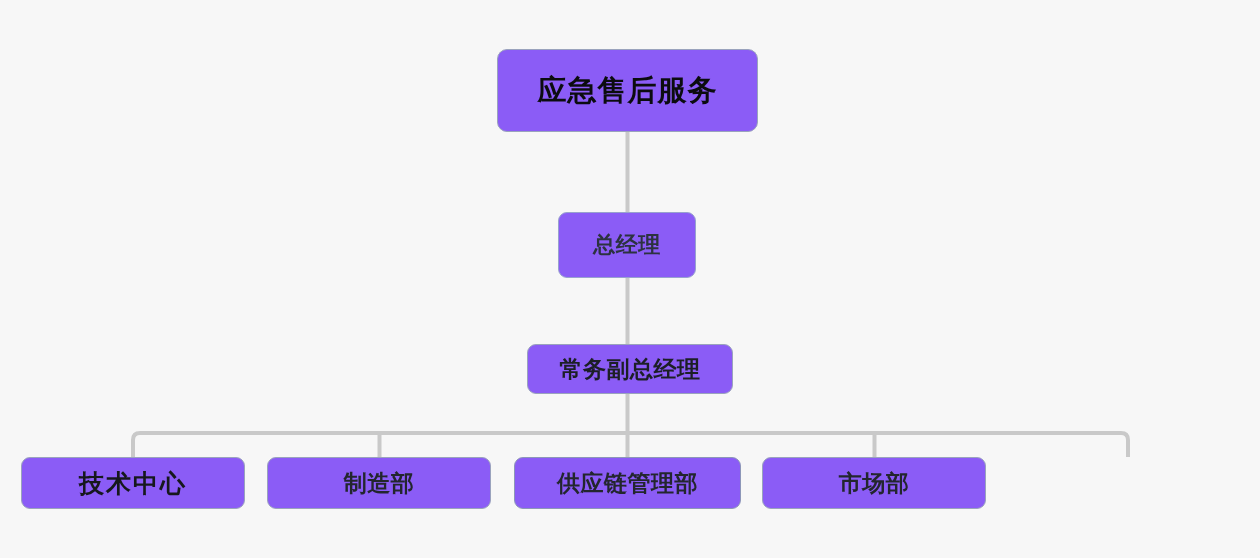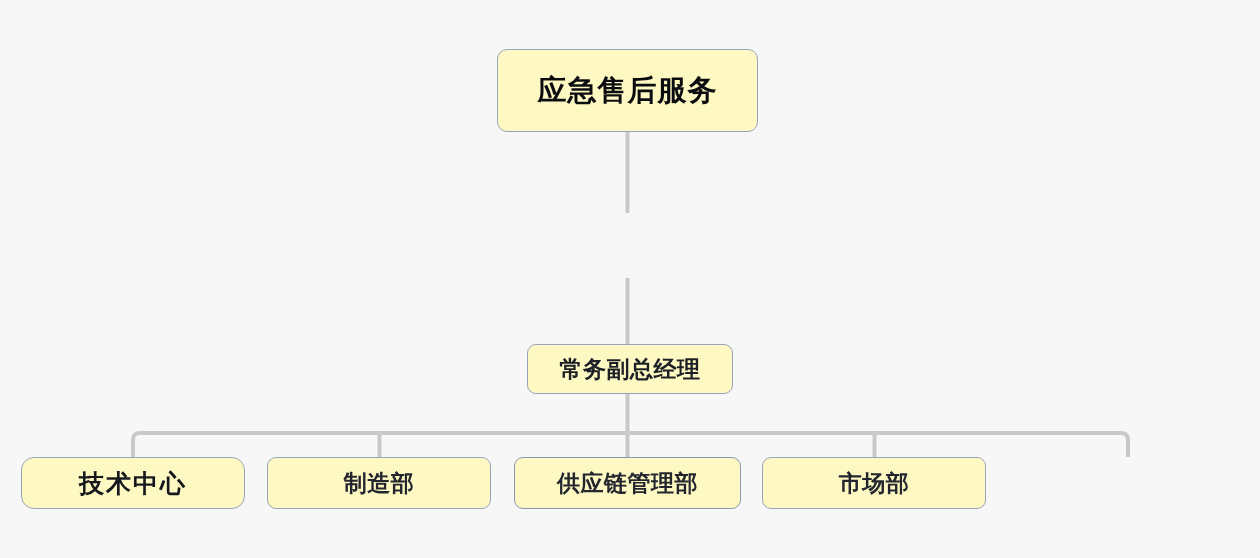--- a/index.html
+++ b/index.html
@@ -26,21 +26,21 @@
     top: 0;
     width: 1260px;
     height: 558px;
     pointer-events: none;
   }
 
   
   .node {
     position: absolute;
     box-sizing: border-box;
-    background: #fef9c3;
+    background: #8b5cf6;
     border: 1.3px solid #9aa3bd;
     border-radius: 9px;
     display: flex;
     align-items: center;
     justify-content: center;
     text-align: center;
     color: #16181d;
     white-space: nowrap;
     letter-spacing: 0.5px;
   }
@@ -80,21 +80,21 @@
 
   .node-dept {
     top: 457px;
     height: 52px;
     font-size: 23px;
     font-weight: bold;
     color: #23262e;
   }
 
   
-  .dept-0 { left: 21px;   width: 224px; font-size: 25px; color: #16181d; letter-spacing: 2px; border-radius: 13px; }
+  .dept-0 { left: 21px;   width: 224px; font-size: 25px; color: #16181d; letter-spacing: 2px; }
   .dept-1 { left: 267px;  width: 224px; }
   .dept-2 { left: 514px;  width: 227px; border-color: #8d97b8; }
   .dept-3 { left: 762px;  width: 224px; }
   .dept-4 { left: 1008px; width: 224px; }
 </style>
 </head>
 <body>
 
 <div id="org-chart">
 
@@ -107,20 +107,21 @@
     <line x1="627.5" y1="394" x2="627.5" y2="457" stroke="#c9c9c9" stroke-width="4"></line>
 
     <path d="M 133 457 L 133 440 Q 133 433 140 433 L 1121 433 Q 1128 433 1128 440 L 1128 457" fill="none" stroke="#c9c9c9" stroke-width="4" stroke-linecap="butt"></path>
 
     <line x1="379.5" y1="433" x2="379.5" y2="457" stroke="#c9c9c9" stroke-width="4"></line>
     <line x1="874.5" y1="433" x2="874.5" y2="457" stroke="#c9c9c9" stroke-width="4"></line>
   </svg>
 
   <div class="node node-root">应急售后服务</div>
 
+  <div class="node node-gm">总经理</div>
 
   <div class="node node-dgm">常务副总经理</div>
 
   <div class="node node-dept dept-0">技术中心</div>
 
   <div class="node node-dept dept-1">制造部</div>
 
   <div class="node node-dept dept-3">市场部</div>
 
   <div class="node node-dept dept-2">供应链管理部</div>

